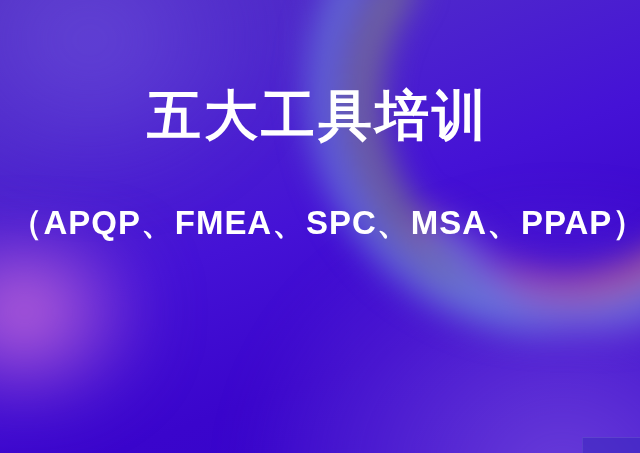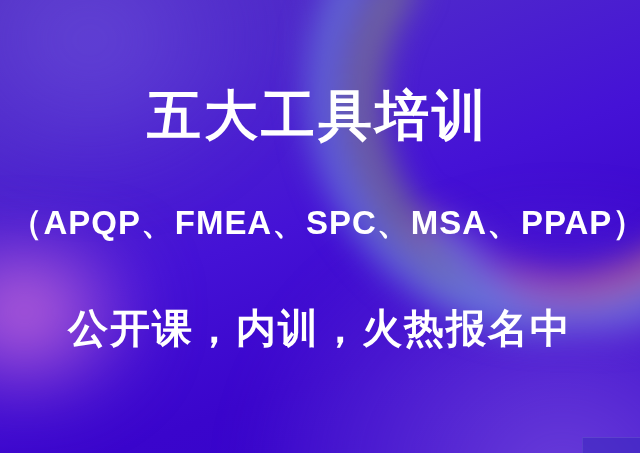--- a/index.html
+++ b/index.html
@@ -211,16 +211,15 @@
     <div class="arc arc-pink"></div>
     <div class="arc arc-blue-inner"></div>
     <div class="arc arc-violet"></div>
   </div>
 
   <div class="corner-plate"></div>
 
   <div class="content">
     <div class="headline">五大工具培训</div>
     <div class="subline">（APQP、FMEA、SPC、MSA、PPAP）</div>
-    <div class="callout">公开课，内训，火热报名中</div>
   </div>
 
 </div>
 
 </body></html>

